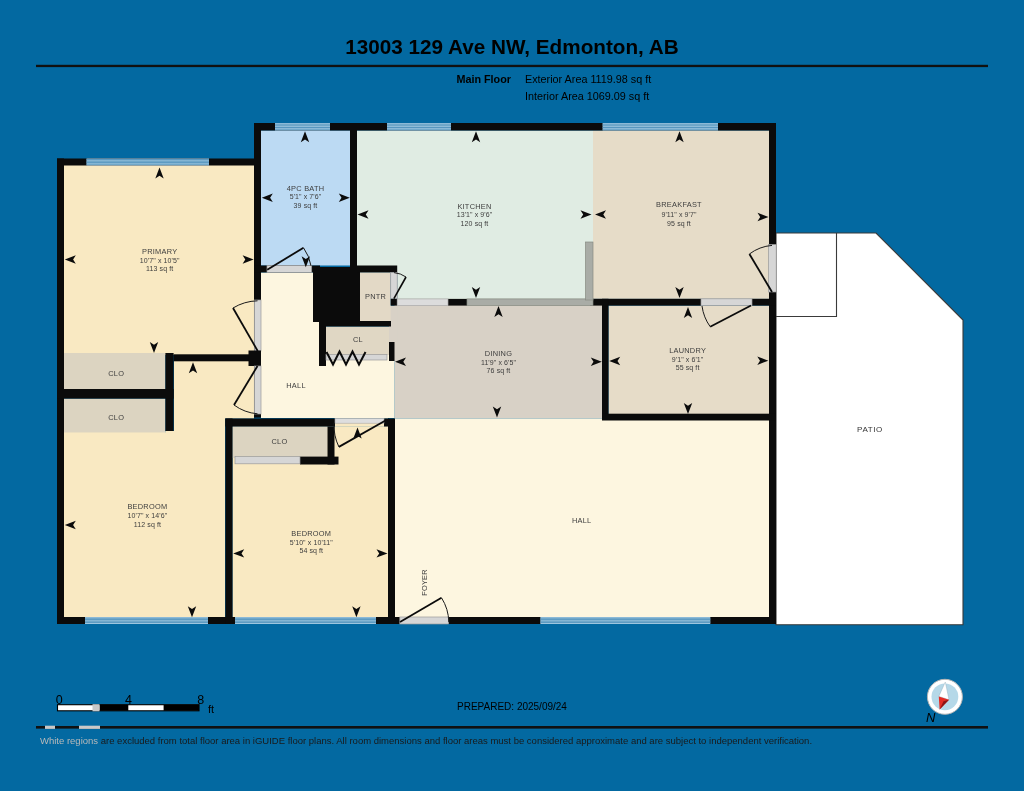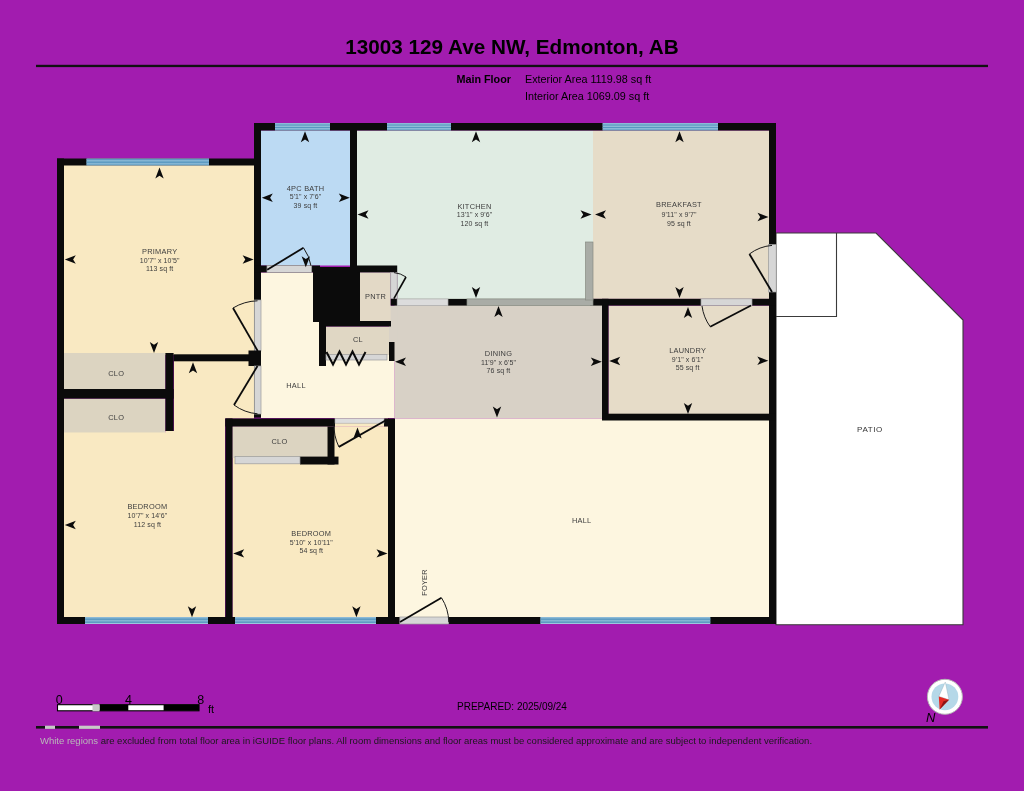--- a/index.html
+++ b/index.html
@@ -1,16 +1,16 @@
 <!DOCTYPE html>
 <html><head>
 <meta charset="utf-8">
 <style>
   html,body{margin:0;padding:0;background:#ffffff;}
-  .page{position:relative;width:1024px;height:791px;background:#a21caf;overflow:hidden;
+  .page{position:relative;width:1024px;height:791px;background:#0369a1;overflow:hidden;
         font-family:"Liberation Sans", sans-serif;}
   svg{position:absolute;left:0;top:0;}
   text{font-family:"Liberation Sans", sans-serif;}
 </style>
 </head>
 <body>
 <div class="page">
 <svg width="1024" height="791" viewBox="0 0 1024 791">
 
 <g>

